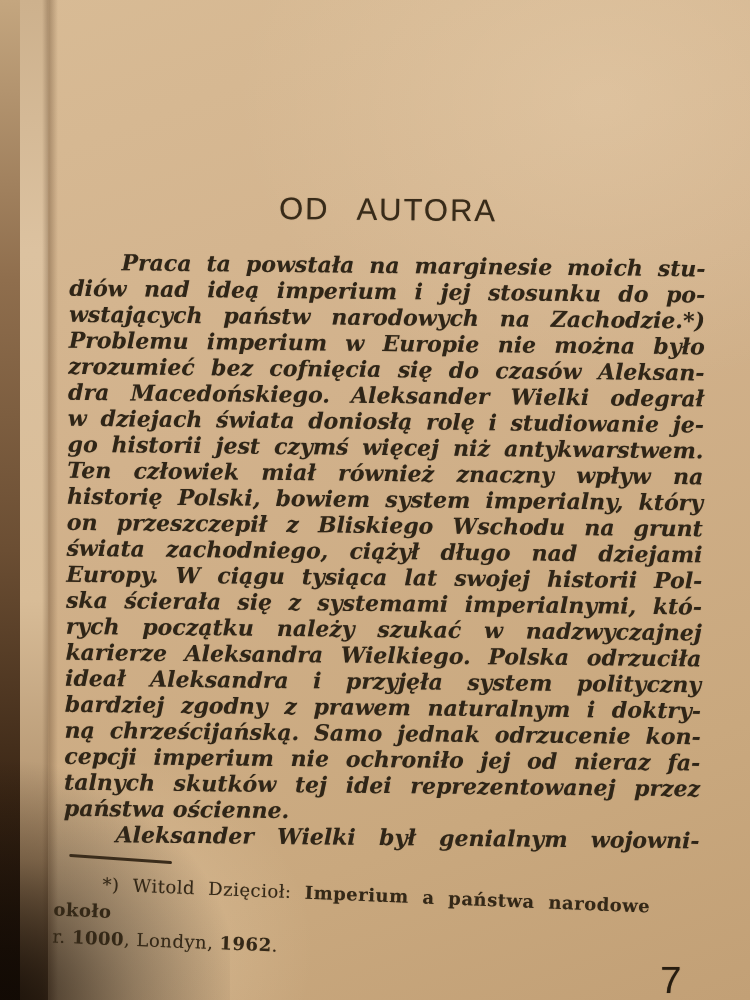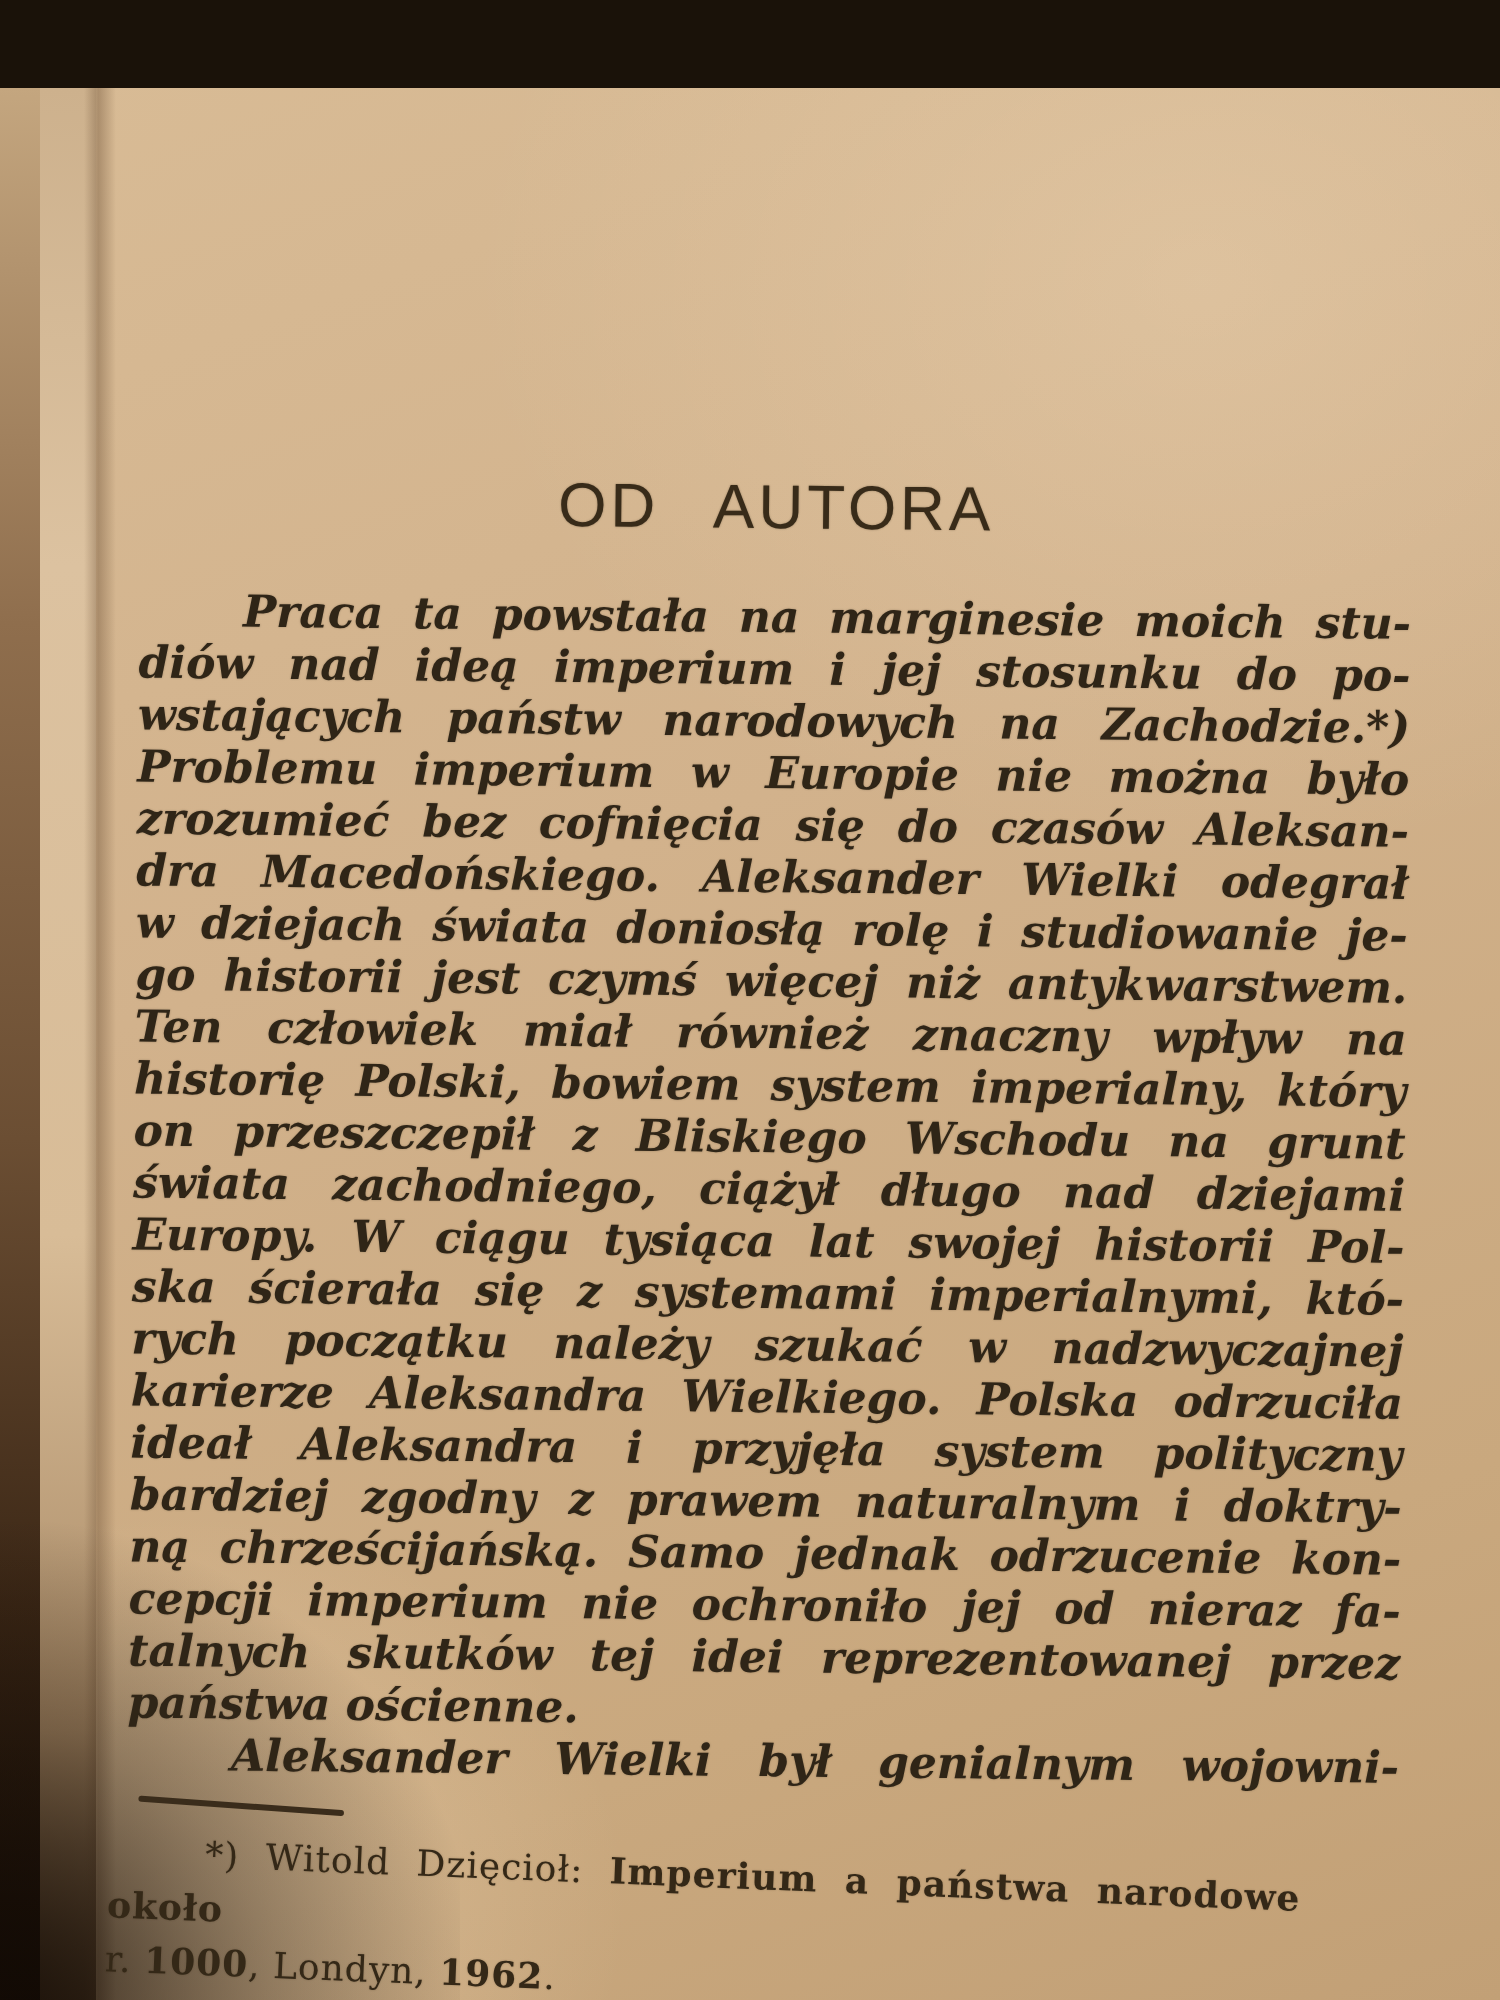--- a/index.html
+++ b/index.html
@@ -5,21 +5,21 @@
   :root{
     --paper:#d2b28c;
     --ink:#2f2517;
   }
   html,body{margin:0;padding:0;}
   body{
     width:750px;height:1000px;overflow:hidden;position:relative;
     background:#1a1209;
     font-family:"DejaVu Serif",serif;
   }
-  .photo{position:absolute;inset:0;margin-top:44px;}
+  .photo{position:absolute;inset:0;}
   
   .photo-bg{
     position:absolute;inset:0;
     background:
       radial-gradient(ellipse 520px 420px at 80% 10%, rgba(255,238,210,0.22), rgba(255,238,210,0) 70%),
       radial-gradient(ellipse 320px 280px at 12% 95%, rgba(255,236,206,0.30), rgba(255,236,206,0) 70%),
       linear-gradient(160deg,#d8bb95 0%, var(--paper) 40%, #c9a87e 78%, #c2a076 100%);
   }
   
   .gutter{

